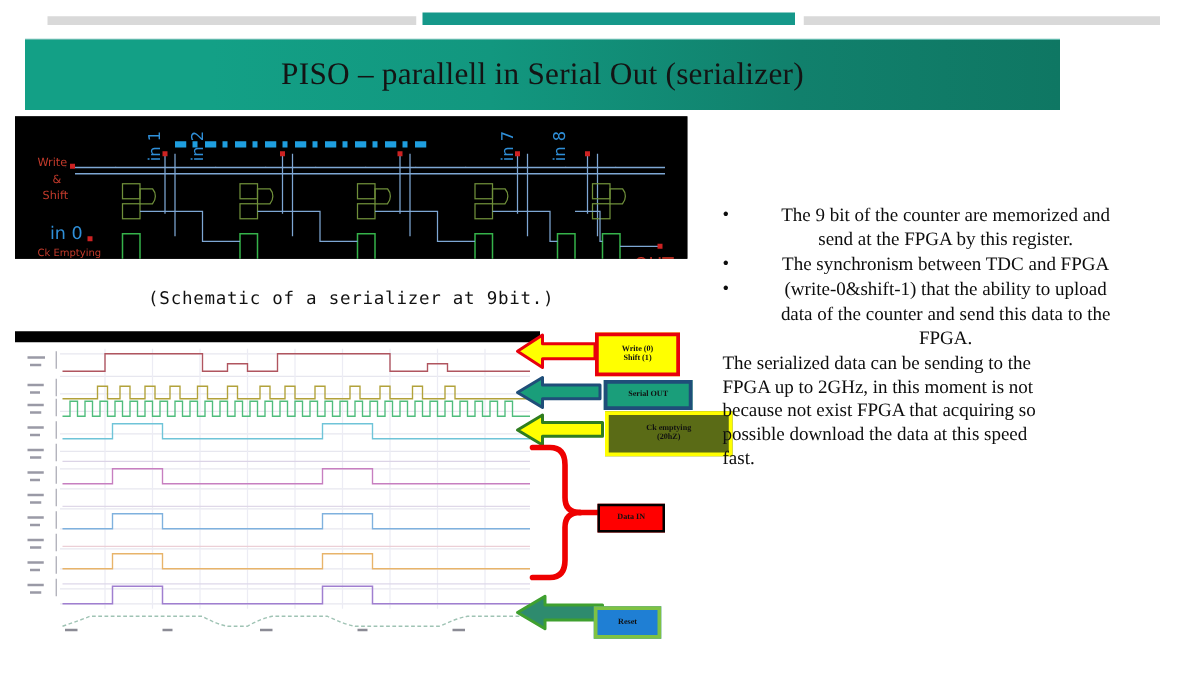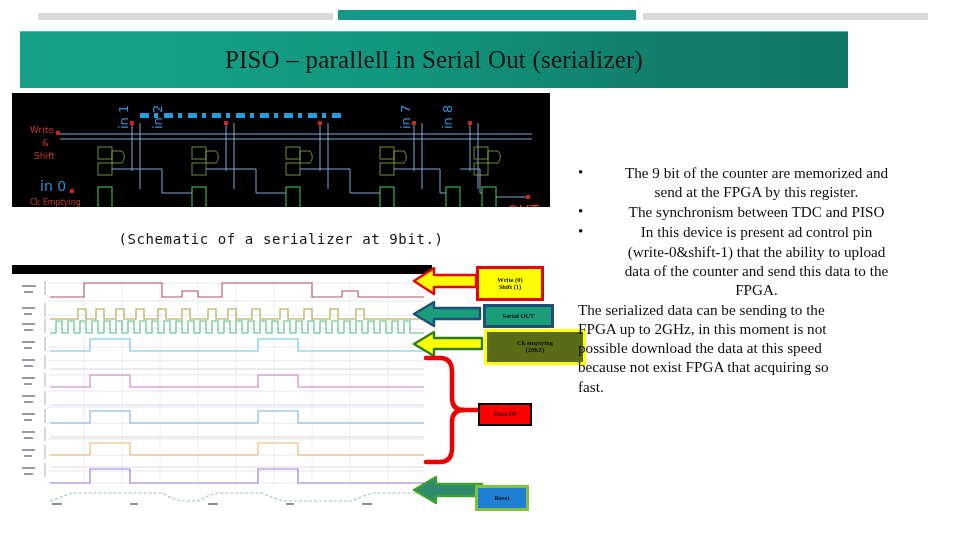--- a/index.html
+++ b/index.html
@@ -398,34 +398,33 @@
     <div class="bullet-dot">•</div>
     <div class="bullet-body">
       <div>The 9 bit of the counter are memorized and</div>
       <div>send at the FPGA by this register.</div>
     </div>
   </div>
 
   <div class="bullet-row">
     <div class="bullet-dot">•</div>
     <div class="bullet-body">
-      <div>The synchronism  between TDC and PISO</div>
+      <div>The synchronism  between TDC and FPGA</div>
     </div>
   </div>
 
   <div class="bullet-row">
     <div class="bullet-dot">•</div>
     <div class="bullet-body">
-      <div>In this  device  is  present  ad  control  pin</div>
       <div>(write-0&amp;shift-1) that  the ability to upload</div>
       <div>data of the counter  and send this data to the</div>
       <div>FPGA.</div>
     </div>
   </div>
 
   <div class="nb">
     <div>The  serialized  data  can  be  sending  to  the</div>
     <div>FPGA  up  to  2GHz,  in this  moment  is  not</div>
+    <div>because  not  exist  FPGA  that  acquiring  so</div>
     <div>possible  download  the  data  at  this  speed</div>
-    <div>because  not  exist  FPGA  that  acquiring  so</div>
     <div>fast.</div>
   </div>
 </div>
 
 </body></html>

